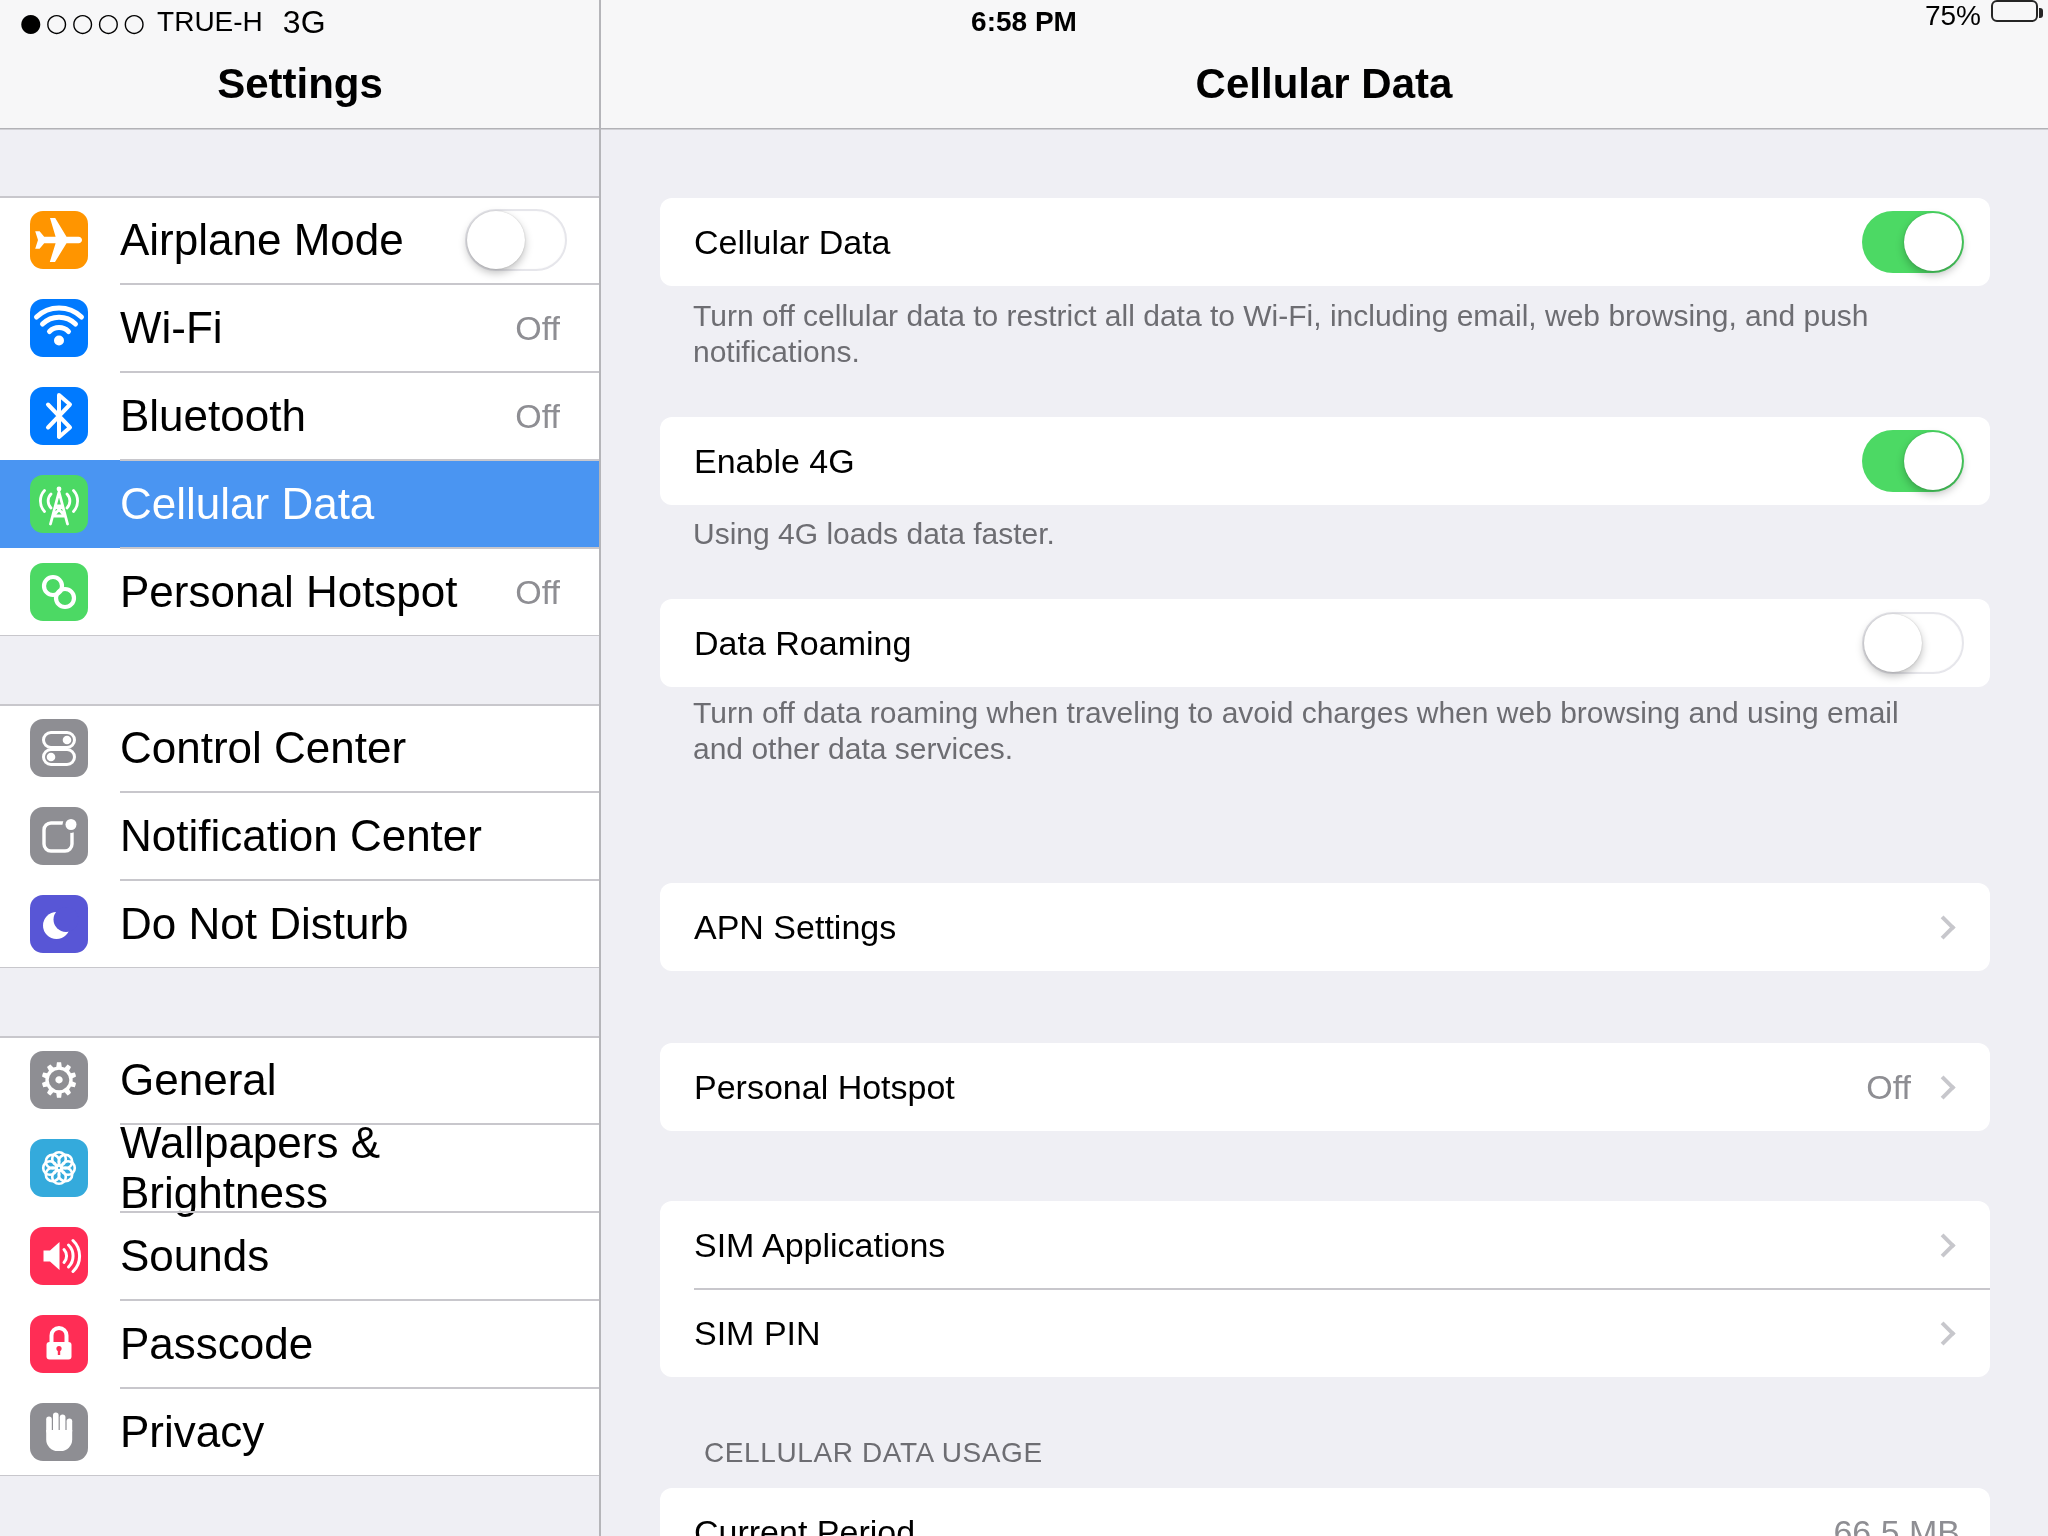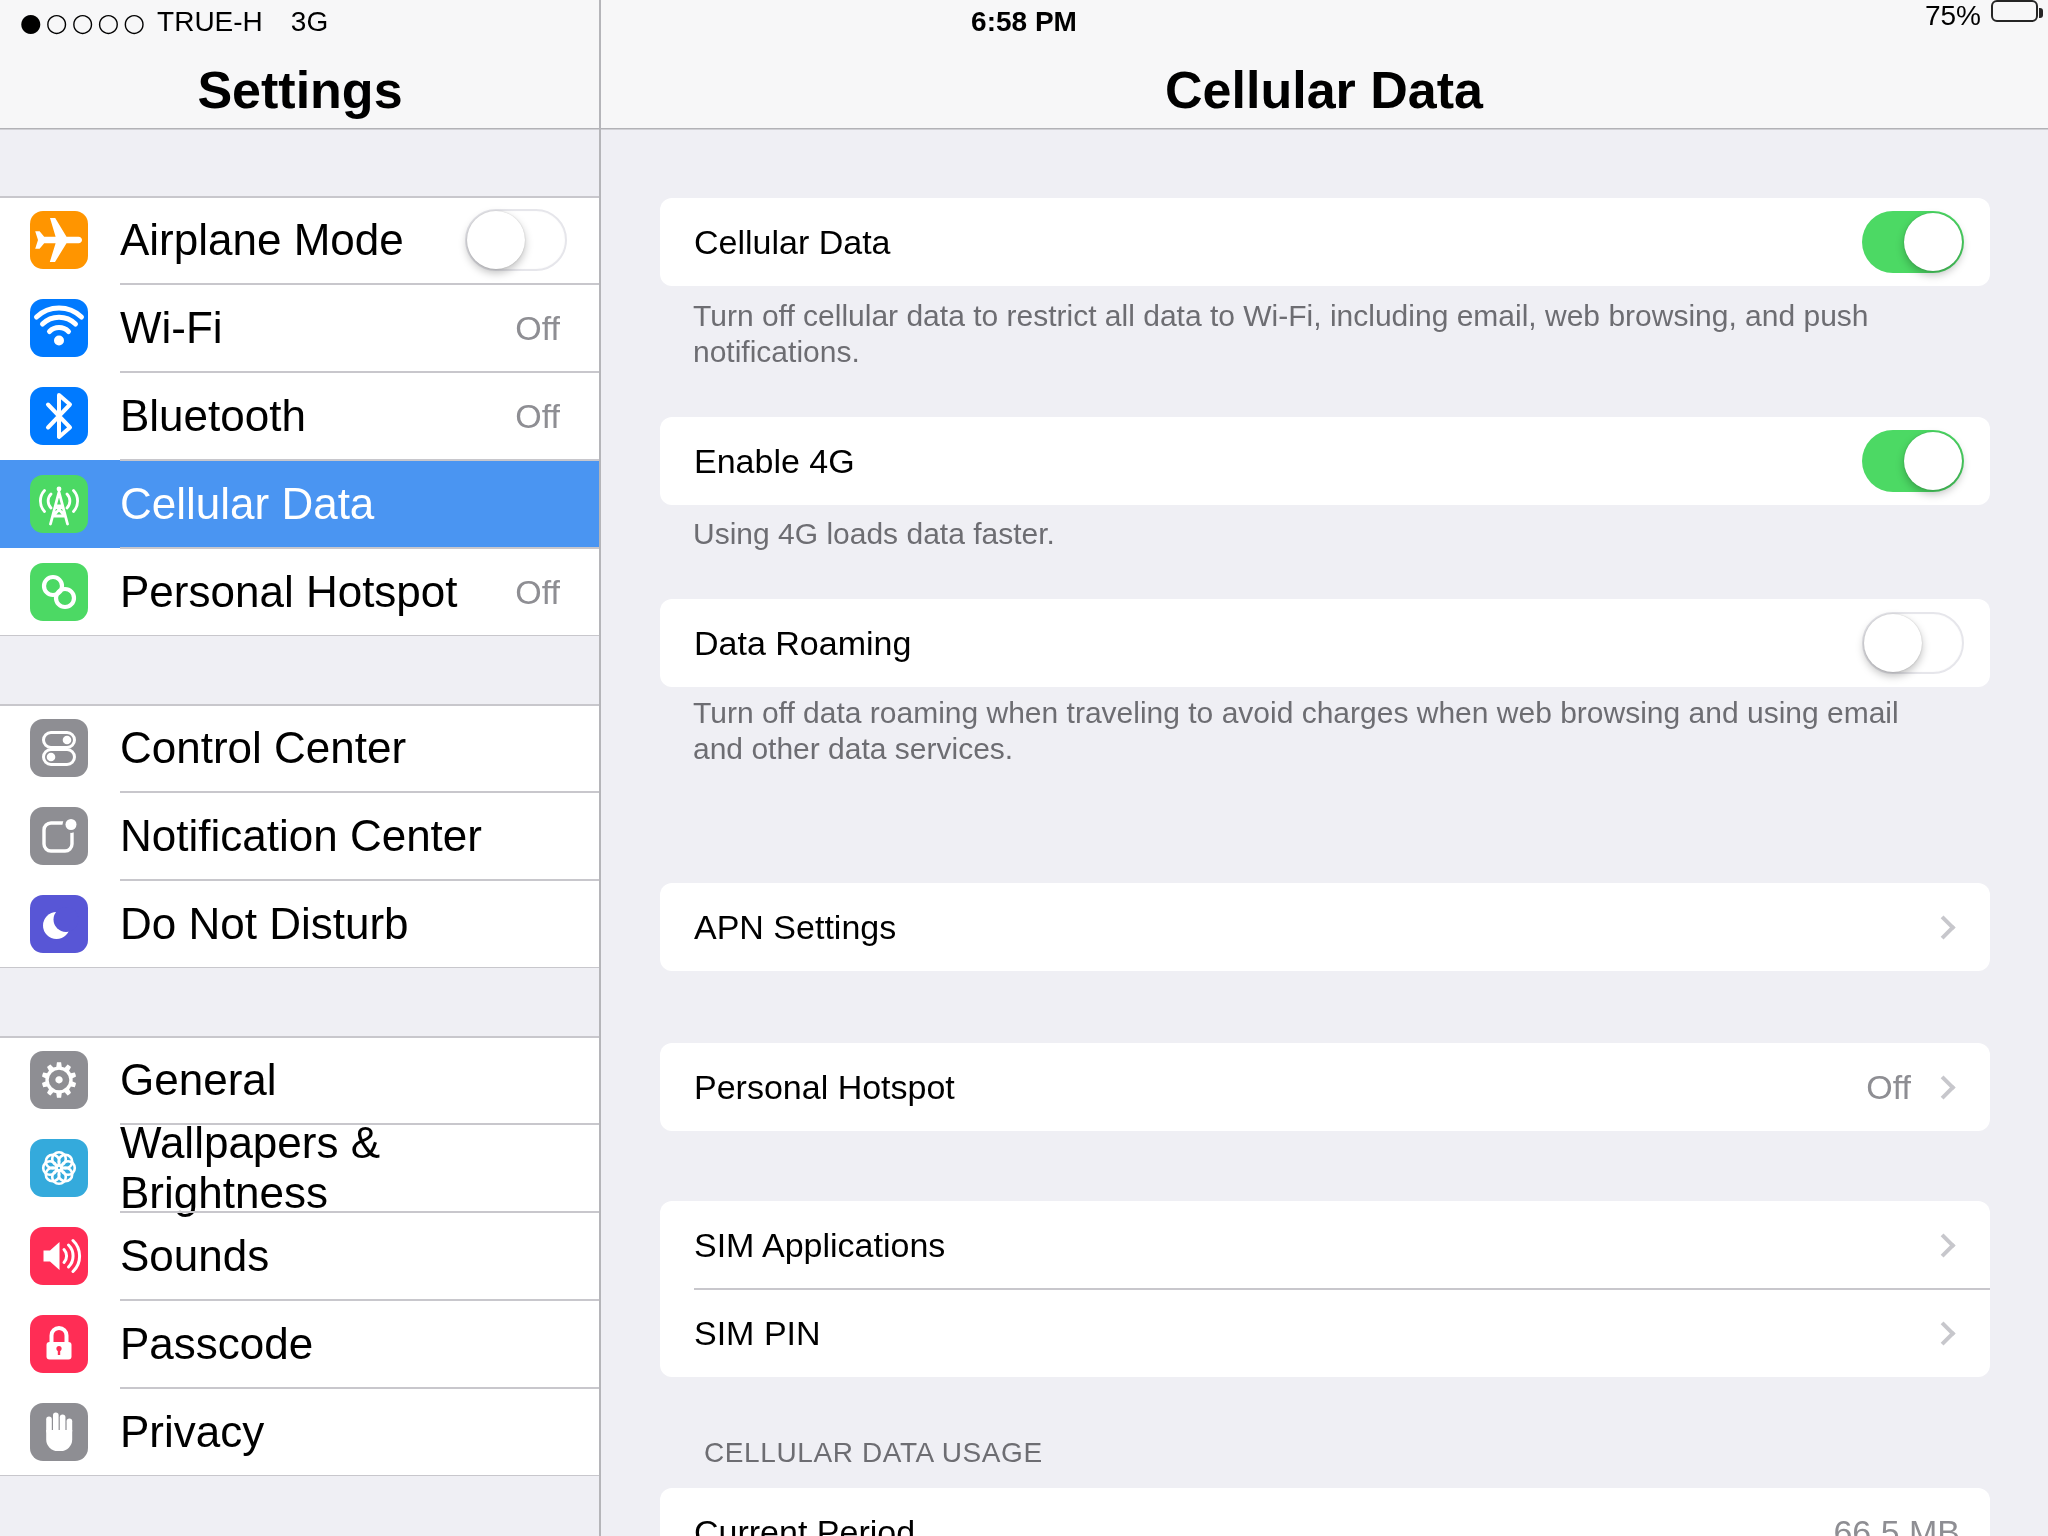--- a/index.html
+++ b/index.html
@@ -6,30 +6,30 @@
   html,body { width:2048px; height:1536px; overflow:hidden; }
   body { font-family:"Liberation Sans","DejaVu Sans",sans-serif; background:#EFEFF4; color:#000; position:relative; }
 
   
   .topbar { position:absolute; top:0; left:0; width:2048px; height:128px; background:#F7F7F8;
             box-shadow:0 1.5px 0 #B2B2B6; z-index:20; }
   .statusbar { position:absolute; top:0; left:0; width:2048px; height:40px; }
   .sb-left { position:absolute; left:20px; top:0; height:44px; display:flex; align-items:center; }
   .sig-dots { font-family:"DejaVu Sans",sans-serif; font-size:25px; letter-spacing:4px; color:#000; }
   .sb-carrier { font-size:28px; margin-left:8px; }
-  .sb-net { font-size:28px; margin-left:28px; }
+  .sb-net { font-size:32px; margin-left:20px; }
   .sb-time { position:absolute; left:0; top:0; width:2048px; height:44px; text-align:center;
              font-size:28px; font-weight:bold; line-height:44px; }
   .sb-right { position:absolute; right:10px; top:0; height:44px; display:flex; align-items:flex-start; }
   .sb-batt-pct { font-size:28px; margin-right:10px; }
   .batt { position:relative; width:47px; height:22px; border:2.5px solid rgba(0,0,0,.85); border-radius:6px; padding:2px; }
   .batt-fill { height:100%; background:#000; border-radius:2px; }
   .batt-nub { position:absolute; right:-7px; top:6px; width:4.5px; height:10px; background:rgba(0,0,0,.85); border-radius:0 3px 3px 0; }
 
-  .navtitle { position:absolute; top:60px; font-size:52px; font-weight:bold; text-align:center; }
+  .navtitle { position:absolute; top:60px; font-size:42px; font-weight:bold; text-align:center; }
   .navtitle.left { left:0; width:600px; }
   .navtitle.right { left:600px; width:1448px; }
 
   .divider { position:absolute; left:599px; top:0; width:1.5px; height:1536px; background:#B5B5B9; z-index:40; }
 
   
   .sb { position:absolute; left:0; top:128px; width:600px; bottom:0; background:#EFEFF4; overflow:hidden; z-index:5; }
   .gap { height:68px; }
   .group { position:relative; background:#fff; }
   .group::before, .group::after { content:''; position:absolute; left:0; right:0; height:1.5px; background:#C8C7CC; z-index:3; }

